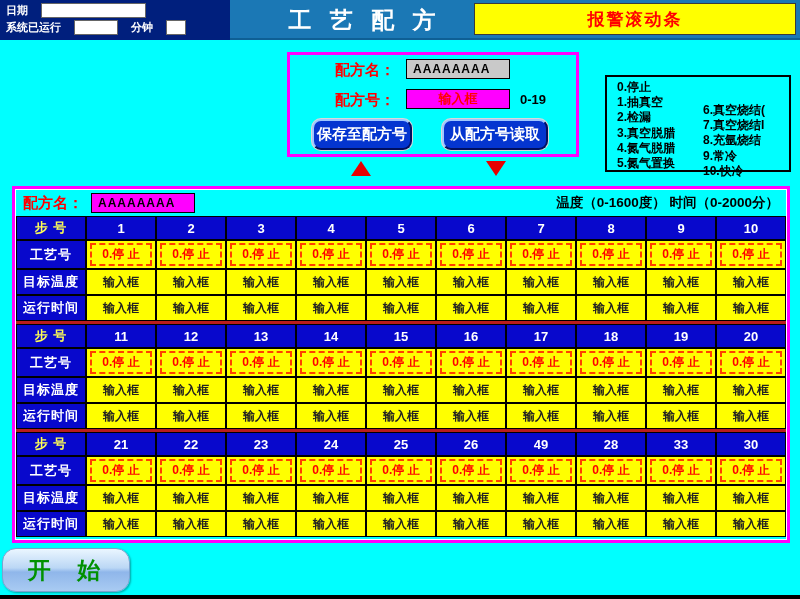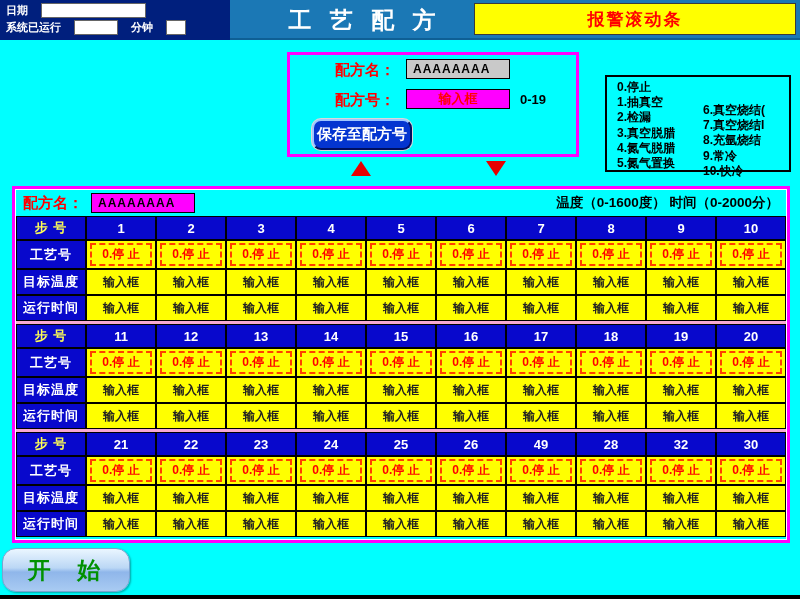--- a/index.html
+++ b/index.html
@@ -54,21 +54,21 @@
   
   .main-table{position:absolute;left:12px;top:186px;width:778px;height:357px;
     border:3px solid #FF00FF;box-shadow:inset 0 0 0 1px #ffffff;
     background:#00FFFF;box-sizing:border-box;}
   .thead{height:26px;display:flex;align-items:center;padding:1px 8px 0 8px;gap:8px;}
   .thead .rp-label{font-size:15px;}
   .thead-name-box{width:104px;height:20px;background:#FF00FF;border:1px solid #000;
     color:#000;font-size:12px;font-weight:bold;display:flex;align-items:center;
     padding-left:6px;letter-spacing:1px;box-sizing:border-box;}
   .thead-note{margin-left:auto;color:#000;font-size:13.5px;font-weight:bold;white-space:nowrap;}
-  .blocks{display:flex;flex-direction:column;gap:3px;background:#f9a8d4;margin:0 1px;}
+  .blocks{display:flex;flex-direction:column;gap:3px;background:#b91c1c;margin:0 1px;}
   .block{display:grid;grid-template-columns:68px repeat(10,1fr);
     grid-template-rows:22px 27px 24px 24px;gap:2px;background:#000;border:1px solid #000;}
   .rlabel{background:#0808CC;color:#fff;font-size:13px;font-weight:bold;
     display:flex;align-items:center;justify-content:center;letter-spacing:1px;}
   .rlabel.step{color:#FFFF55;}
   .num{background:#0808CC;color:#fff;font-size:13px;font-weight:bold;
     display:flex;align-items:center;justify-content:center;}
   .proc{background:#FFFF00;display:flex;padding:2px 3px;box-sizing:border-box;}
   .procbox{flex:1;border:2px dashed #FF4000;color:#FF0000;font-size:12px;font-weight:bold;
     display:flex;align-items:center;justify-content:center;white-space:nowrap;cursor:pointer;}
@@ -108,20 +108,21 @@
   <div class="rp-row" style="left:45px;top:6px;">
     <span class="rp-label">配方名：</span>
   </div>
   <div class="name-box">AAAAAAAA</div>
   <div class="rp-row" style="left:45px;top:36px;">
     <span class="rp-label">配方号：</span>
   </div>
   <div class="num-box">输入框</div>
   <span class="range-note">0-19</span>
   <div class="btn3d btn-save">保存至配方号</div>
+  <div class="btn3d btn-load">从配方号读取</div>
 </div>
 
 <div class="tri tri-up"></div>
 <div class="tri tri-down"></div>
 
 <div class="legend">
   <div class="legend-col legend-left">
     <div>0.停止</div>
     <div>1.抽真空</div>
     <div>2.检漏</div>
@@ -280,21 +281,21 @@
       <div class="block">
         <div class="rlabel step">步 号</div>
         <div class="num">21</div>
         <div class="num">22</div>
         <div class="num">23</div>
         <div class="num">24</div>
         <div class="num">25</div>
         <div class="num">26</div>
         <div class="num">49</div>
         <div class="num">28</div>
-        <div class="num">32</div>
+        <div class="num">33</div>
         <div class="num">30</div>
         <div class="rlabel">工艺号</div>
         <div class="proc">
           <div class="procbox">0.停 止</div>
         </div>
         <div class="proc">
           <div class="procbox">0.停 止</div>
         </div>
         <div class="proc">
           <div class="procbox">0.停 止</div>

